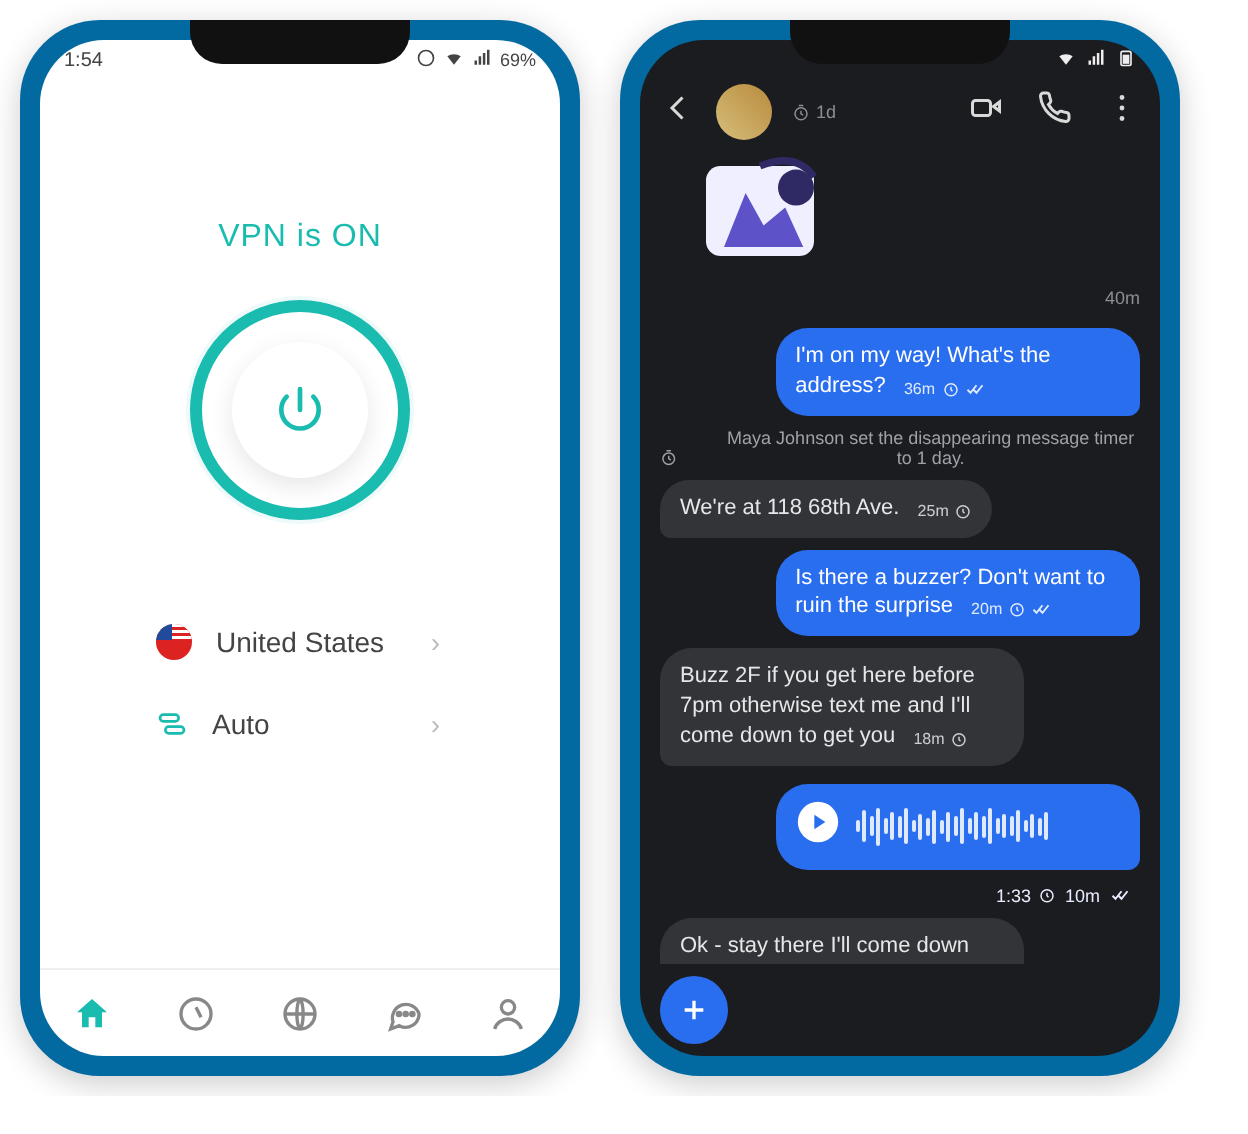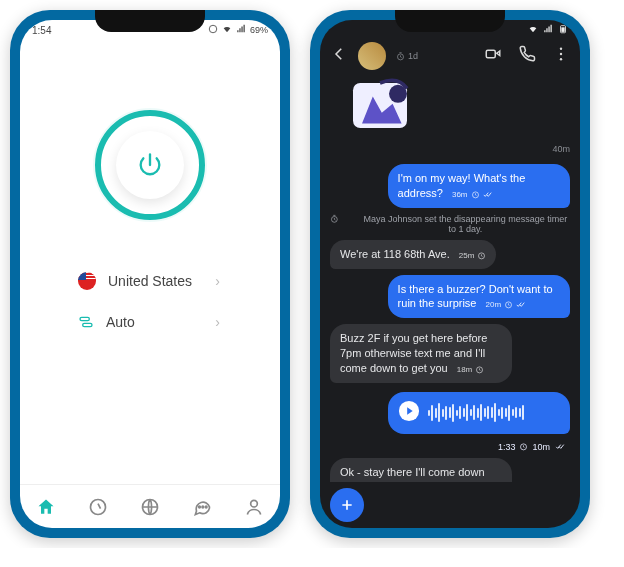--- a/index.html
+++ b/index.html
@@ -34,21 +34,21 @@
   .chat .header{display:flex;align-items:center;gap:10px;padding:4px 10px}
   .avatar{width:28px;height:28px;border-radius:50%;background:linear-gradient(45deg,#d6be7a,#b88a3e)}
   .chat .header .name{font-size:13px;color:#fff;line-height:1.1}
   .chat .header .sub{font-size:9px;color:#8a8d93;display:flex;align-items:center;gap:3px}
   .chat .header .actions{margin-left:auto;display:flex;gap:16px;color:#d9d9d9}
   .chat .header .actions svg,.chat .header .back svg{width:18px;height:18px}
   .back{color:#d9d9d9}
   .thread{flex:1;overflow:hidden;padding:0 10px 4px;display:flex;flex-direction:column;gap:6px;font-size:11px}
   .sticker{width:90px;height:60px;margin-left:14px;align-self:flex-start}
   .tstamp{text-align:right;color:#8a8d93;font-size:9px;margin:4px 0}
-  .sys-msg{text-align:center;color:#9ea1a8;font-size:9px;display:flex;gap:22px;align-items:flex-start;justify-content:center}
+  .sys-msg{text-align:center;color:#9ea1a8;font-size:9px;display:flex;gap:22px;align-items:flex-end;justify-content:center}
   .bubble{max-width:76%;border-radius:16px;padding:7px 10px;line-height:1.35;position:relative}
   .bubble.sent{background:#2a6ef0;color:#fff;align-self:flex-end;border-bottom-right-radius:6px}
   .bubble.recv{background:#333438;color:#e6e7e9;align-self:flex-start;border-bottom-left-radius:6px}
   .meta{display:inline-flex;gap:3px;align-items:flex-start;font-size:8px;margin-left:6px;opacity:.85;vertical-align:bottom}
   .bubble .meta svg{width:9px;height:9px}
   .ticks{width:12px;height:9px}
   .voice{display:flex;align-items:center;gap:8px;width:200px}
   .wave{flex:1;display:flex;align-items:center;gap:1.5px;height:20px}
   .wave span{display:block;width:2px;background:rgba(255,255,255,.85);border-radius:1px}
   .v-time{font-size:9px;color:#e8ecff;align-self:flex-end;display:flex;align-items:center;gap:4px;margin-top:2px;margin-right:4px}
@@ -81,20 +81,21 @@
         <span>
           <svg viewBox="0 0 24 24">
               <path fill="currentColor" d="M3 20h3v-5H3v5zm5 0h3V10H8v10zm5 0h3V6h-3v14zm5 0h3V2h-3v18z"></path>
             </svg>
         </span>
         <span>69%</span>
       </div>
     </div>
 
     <div class="content">
+      <div class="vpn-title">VPN is ON</div>
       <div class="power-ring">
         <div class="power-btn">
           <svg width="28" height="28" viewBox="0 0 24 24" fill="none" stroke="currentColor" stroke-width="2" stroke-linecap="round">
             <path d="M12 3v9"></path>
               <path d="M6.3 6.3a8 8 0 1 0 11.4 0"></path>
           </svg>
         </div>
       </div>
 
       <div class="rows">

